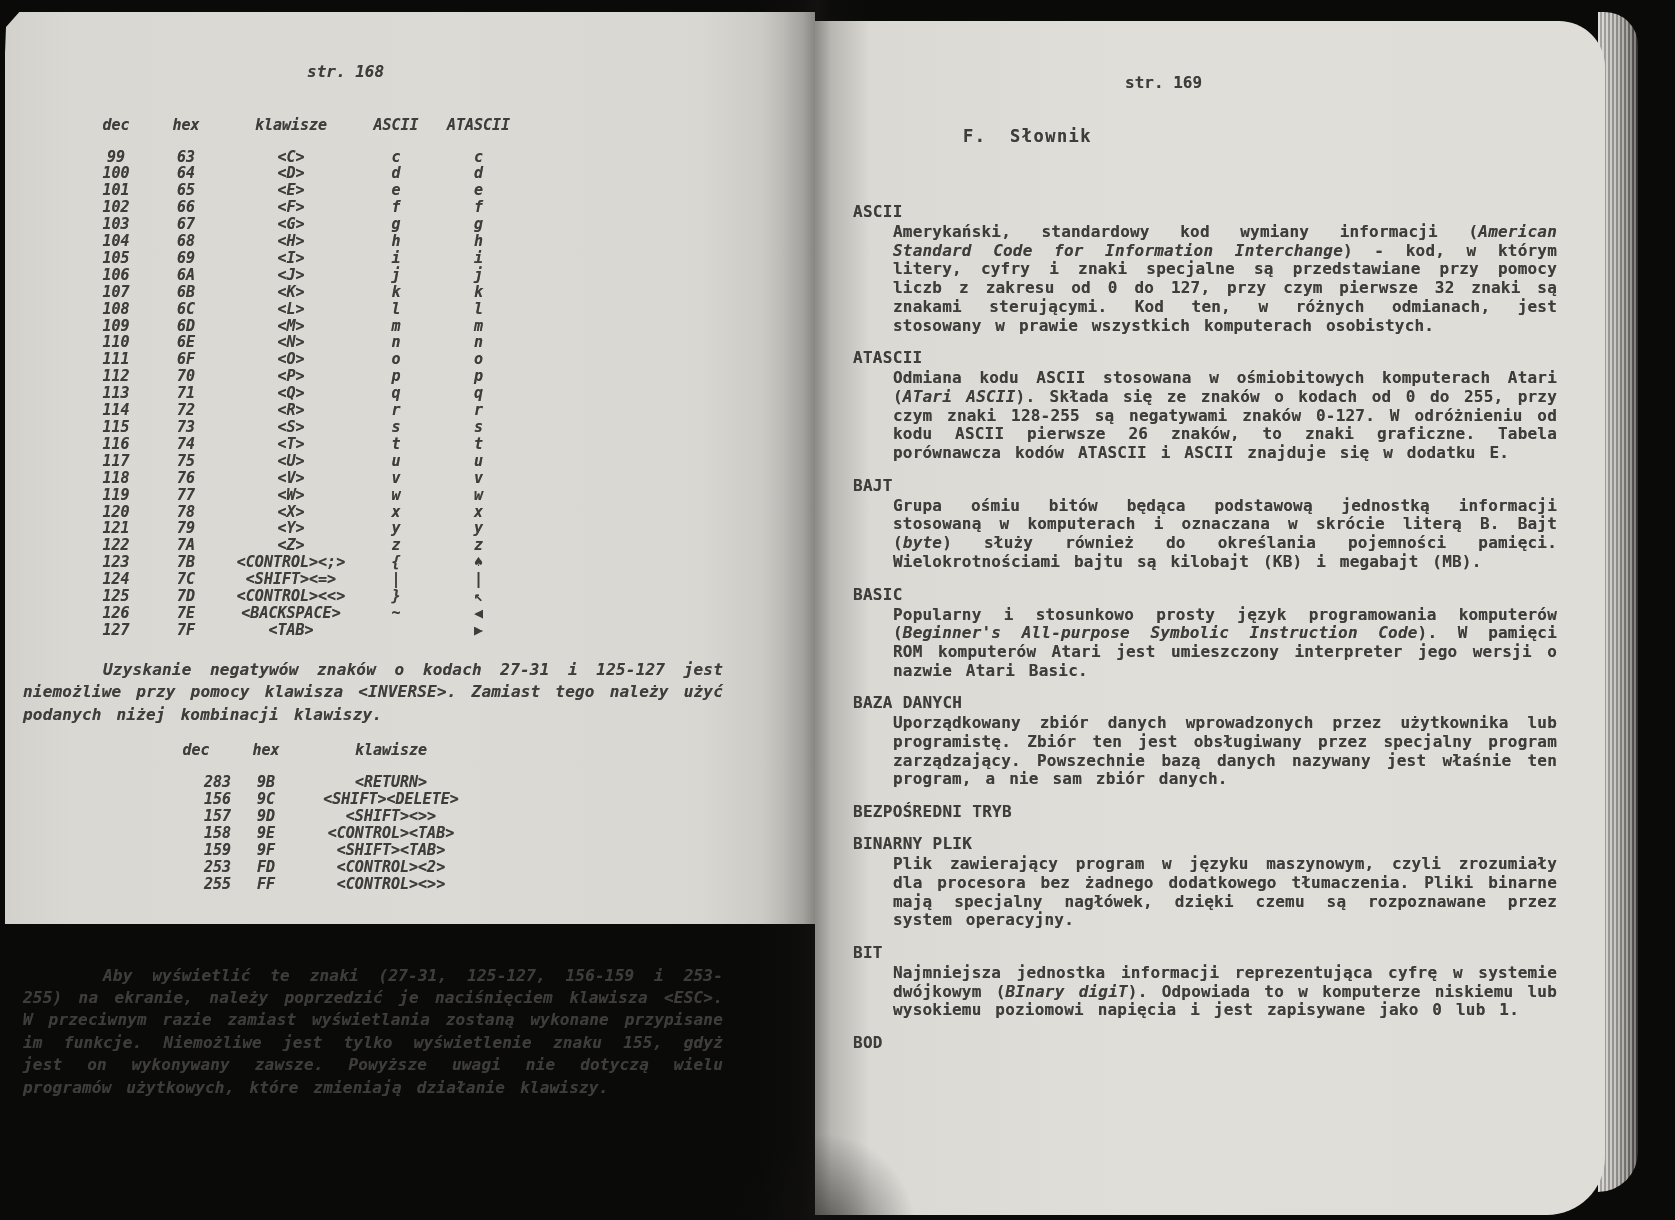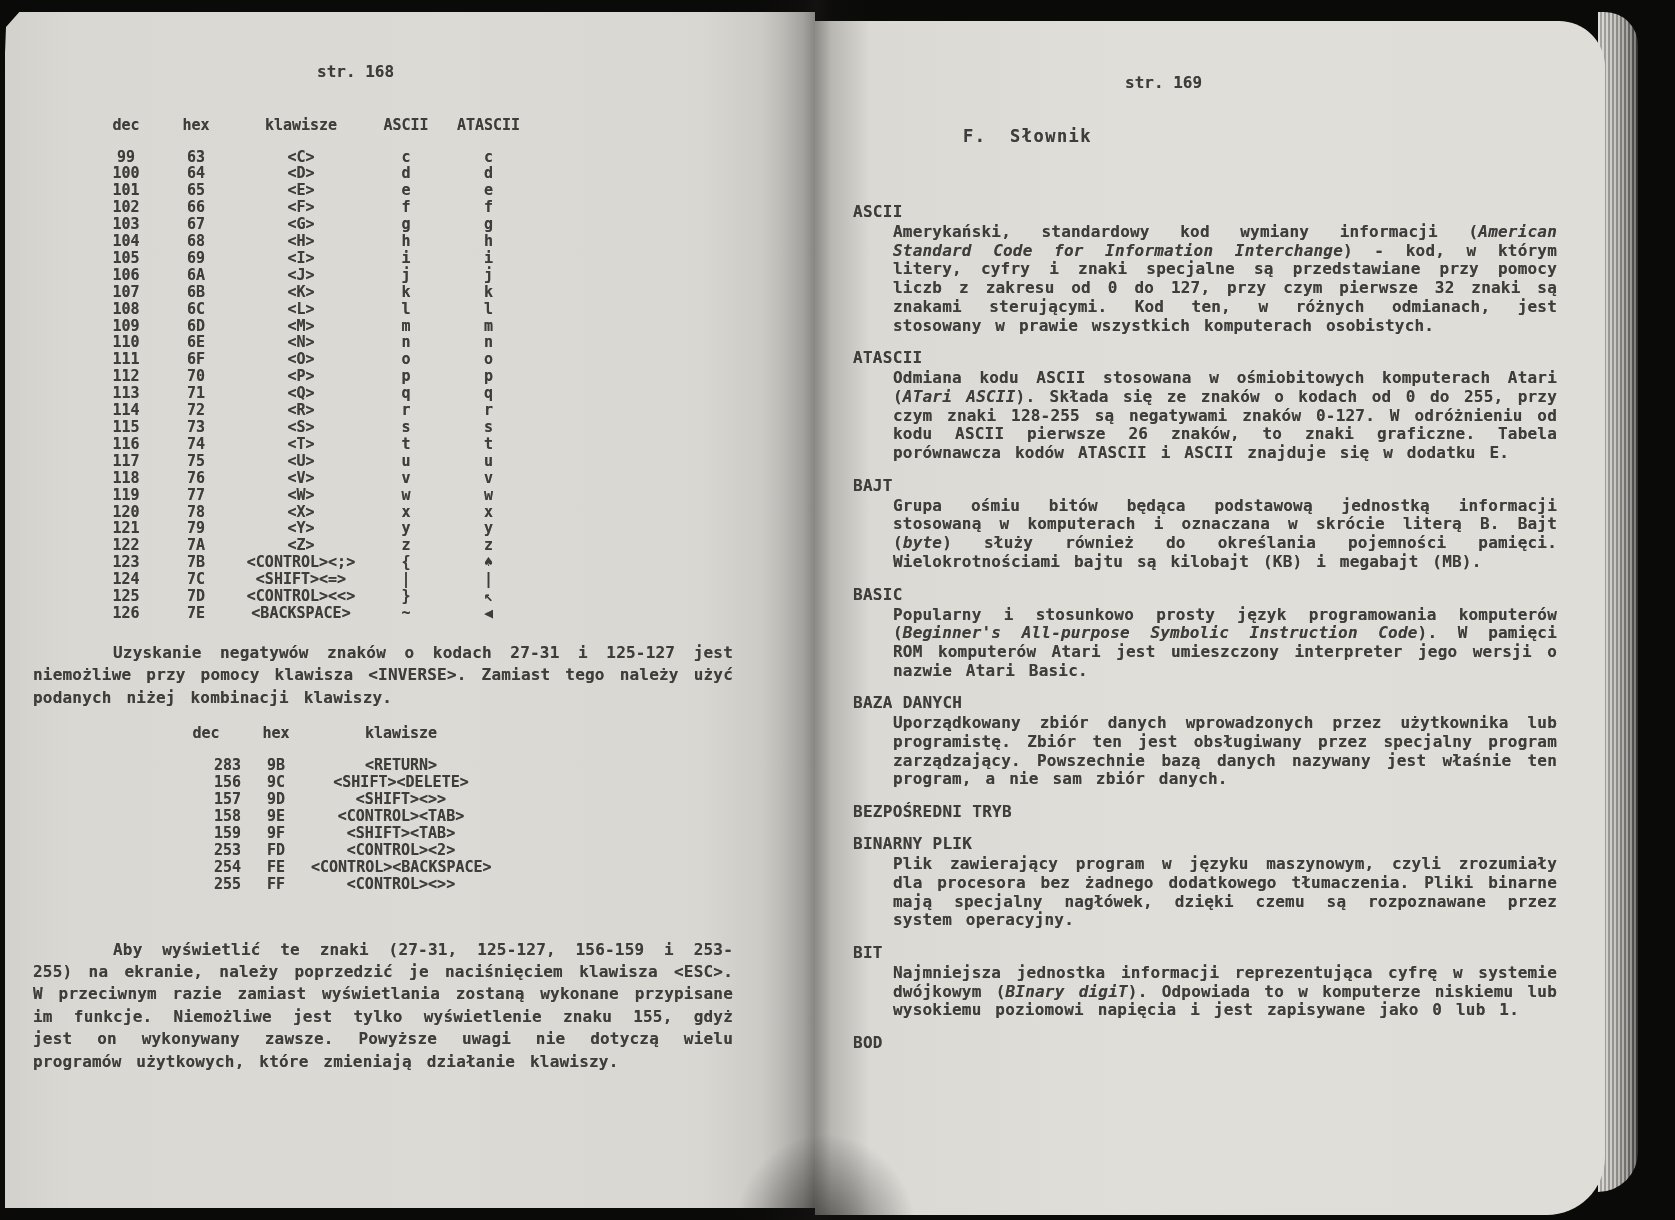--- a/index.html
+++ b/index.html
@@ -1,21 +1,21 @@
 <!DOCTYPE html>
 <html><head>
 <meta charset="utf-8">
 <style>
   html,body{margin:0;padding:0;background:#0a0a09;width:1675px;height:1220px;overflow:hidden;
     font-family:"DejaVu Sans Mono", monospace;}
   .spread{position:absolute;inset:0;}
   .page{position:absolute;box-sizing:border-box;color:#3e3d3b;font-weight:bold;
     text-shadow:0 0 .5px rgba(70,68,64,.55);}
-  .page-left{left:5px;top:12px;width:810px;height:1196px;padding-left:28px;
-    background:linear-gradient(to right,#d3d1cc 0,#dad8d3 8%,#dcdad5 55%,#d9d7d2 86%,#c8c6c1 96%,#b0aea9 100%);}
+  .page-left{left:5px;top:12px;width:810px;height:912px;padding-left:18px;
+    background:linear-gradient(to right,#d3d1cc 0,#dad8d3 8%,#dcdad5 55%,#d9d7d2 86%,#c8c6c1 96%,#b0aea9 100%);font-style:italic;}
   .page-right{left:815px;top:21px;width:790px;height:1194px;padding-left:38px;
     border-radius:0 46px 58px 0;z-index:2;
     background:linear-gradient(to left,#dfddd8 0,#e0ded9 60%,#dbd9d4 93%,#c9c7c2 98%,#bcbab5 100%);}
   .edge-stack{position:absolute;left:1598px;top:12px;width:40px;height:1180px;z-index:1;
     border-radius:0 48px 58px 0;
     background:repeating-linear-gradient(to right,rgba(255,255,255,.28) 0 2px,rgba(0,0,0,.20) 2px 4px),
                linear-gradient(to right,#d2d0cb 0,#b3b1ac 45%,#7d7b78 80%,#3a3836 100%);}
   .gutter{position:absolute;left:762px;top:0;width:108px;height:1220px;z-index:5;pointer-events:none;
     background:linear-gradient(to right,rgba(38,36,33,0) 0,rgba(38,36,33,.14) 38%,rgba(38,36,33,.30) 50%,rgba(38,36,33,.10) 64%,rgba(38,36,33,0) 100%);}
   .gutter-bottom{position:absolute;left:730px;top:1130px;width:190px;height:90px;z-index:6;pointer-events:none;
@@ -38,21 +38,21 @@
   .t1 .tcell:nth-child(4){width:70px;text-align:center;}
   .t1 .tcell:nth-child(5){width:95px;text-align:center;}
   .t1 .thead .tcell:nth-child(1){text-align:center;}
   .t2 .tcell:nth-child(1){width:70px;text-align:right;}
   .t2 .tcell:nth-child(2){width:70px;text-align:center;}
   .t2 .tcell:nth-child(3){width:180px;text-align:center;}
   .t2 .thead .tcell:nth-child(1){text-align:center;}
   .note{width:700px;margin-left:0;font-size:16px;line-height:22.4px;text-align:justify;
     text-indent:80px;letter-spacing:.2px;word-spacing:5px;}
   .note1{margin-top:20px;}
-  .note2{margin-top:46px;}
+  .note2{margin-top:72px;}
 
   
   .pagenum-r{margin:52px 0 0 272px;font-size:16px;}
   .title{margin:34px 0 0 110px;font-size:17px;letter-spacing:1.5px;white-space:pre;}
   .entries{margin-top:56px;width:710px;font-size:16px;}
   .entry{margin:0 0 13px 0;}
   .term{line-height:19px;letter-spacing:.3px;}
   .def{margin:2px 0 0 40px;width:664px;text-align:justify;line-height:18.7px;
     letter-spacing:.2px;word-spacing:4px;}
   .it{font-style:italic;}
@@ -90,33 +90,33 @@
         <div class="trow"><span class="tcell">117</span><span class="tcell">75</span><span class="tcell">&lt;U&gt;</span><span class="tcell">u</span><span class="tcell">u</span></div>
         <div class="trow"><span class="tcell">118</span><span class="tcell">76</span><span class="tcell">&lt;V&gt;</span><span class="tcell">v</span><span class="tcell">v</span></div>
         <div class="trow"><span class="tcell">119</span><span class="tcell">77</span><span class="tcell">&lt;W&gt;</span><span class="tcell">w</span><span class="tcell">w</span></div>
         <div class="trow"><span class="tcell">120</span><span class="tcell">78</span><span class="tcell">&lt;X&gt;</span><span class="tcell">x</span><span class="tcell">x</span></div>
         <div class="trow"><span class="tcell">121</span><span class="tcell">79</span><span class="tcell">&lt;Y&gt;</span><span class="tcell">y</span><span class="tcell">y</span></div>
         <div class="trow"><span class="tcell">122</span><span class="tcell">7A</span><span class="tcell">&lt;Z&gt;</span><span class="tcell">z</span><span class="tcell">z</span></div>
         <div class="trow"><span class="tcell">123</span><span class="tcell">7B</span><span class="tcell">&lt;CONTROL&gt;&lt;;&gt;</span><span class="tcell">{</span><span class="tcell">♠</span></div>
         <div class="trow"><span class="tcell">124</span><span class="tcell">7C</span><span class="tcell">&lt;SHIFT&gt;&lt;=&gt;</span><span class="tcell">|</span><span class="tcell">|</span></div>
         <div class="trow"><span class="tcell">125</span><span class="tcell">7D</span><span class="tcell">&lt;CONTROL&gt;&lt;&lt;&gt;</span><span class="tcell">}</span><span class="tcell">↖</span></div>
         <div class="trow"><span class="tcell">126</span><span class="tcell">7E</span><span class="tcell">&lt;BACKSPACE&gt;</span><span class="tcell">~</span><span class="tcell">◀</span></div>
+        <div class="trow"><span class="tcell">127</span><span class="tcell">7F</span><span class="tcell">&lt;TAB&gt;</span><span class="tcell"></span><span class="tcell">▶</span></div>
       </div>
 
     <div class="note note1">Uzyskanie negatywów znaków o kodach 27-31 i 125-127 jest niemożliwe przy pomocy klawisza &lt;INVERSE&gt;. Zamiast tego należy użyć podanych niżej kombinacji klawiszy.</div>
 
     <div class="ktable t2">
         <div class="trow thead"><span class="tcell">dec</span><span class="tcell">hex</span><span class="tcell">klawisze</span></div>
         <div class="trow"><span class="tcell">283</span><span class="tcell">9B</span><span class="tcell">&lt;RETURN&gt;</span></div>
         <div class="trow"><span class="tcell">156</span><span class="tcell">9C</span><span class="tcell">&lt;SHIFT&gt;&lt;DELETE&gt;</span></div>
         <div class="trow"><span class="tcell">157</span><span class="tcell">9D</span><span class="tcell">&lt;SHIFT&gt;&lt;&gt;&gt;</span></div>
         <div class="trow"><span class="tcell">158</span><span class="tcell">9E</span><span class="tcell">&lt;CONTROL&gt;&lt;TAB&gt;</span></div>
         <div class="trow"><span class="tcell">159</span><span class="tcell">9F</span><span class="tcell">&lt;SHIFT&gt;&lt;TAB&gt;</span></div>
         <div class="trow"><span class="tcell">253</span><span class="tcell">FD</span><span class="tcell">&lt;CONTROL&gt;&lt;2&gt;</span></div>
-        <div class="trow"><span class="tcell">254</span><span class="tcell">FE</span><span class="tcell">&lt;CONTROL&gt;&lt;BACKSPACE&gt;</span></div>
         <div class="trow"><span class="tcell">255</span><span class="tcell">FF</span><span class="tcell">&lt;CONTROL&gt;&lt;&gt;&gt;</span></div>
       </div>
 
     <div class="note note2">Aby wyświetlić te znaki (27-31, 125-127, 156-159 i 253-255) na ekranie, należy poprzedzić je naciśnięciem klawisza &lt;ESC&gt;. W przeciwnym razie zamiast wyświetlania zostaną wykonane przypisane im funkcje. Niemożliwe jest tylko wyświetlenie znaku 155, gdyż jest on wykonywany zawsze. Powyższe uwagi nie dotyczą wielu programów użytkowych, które zmieniają działanie klawiszy.</div>
   </div>
 
   <div class="page page-right">
     <div class="pagenum-r">str. 169</div>
 
     <div class="title">F.  Słownik</div>

